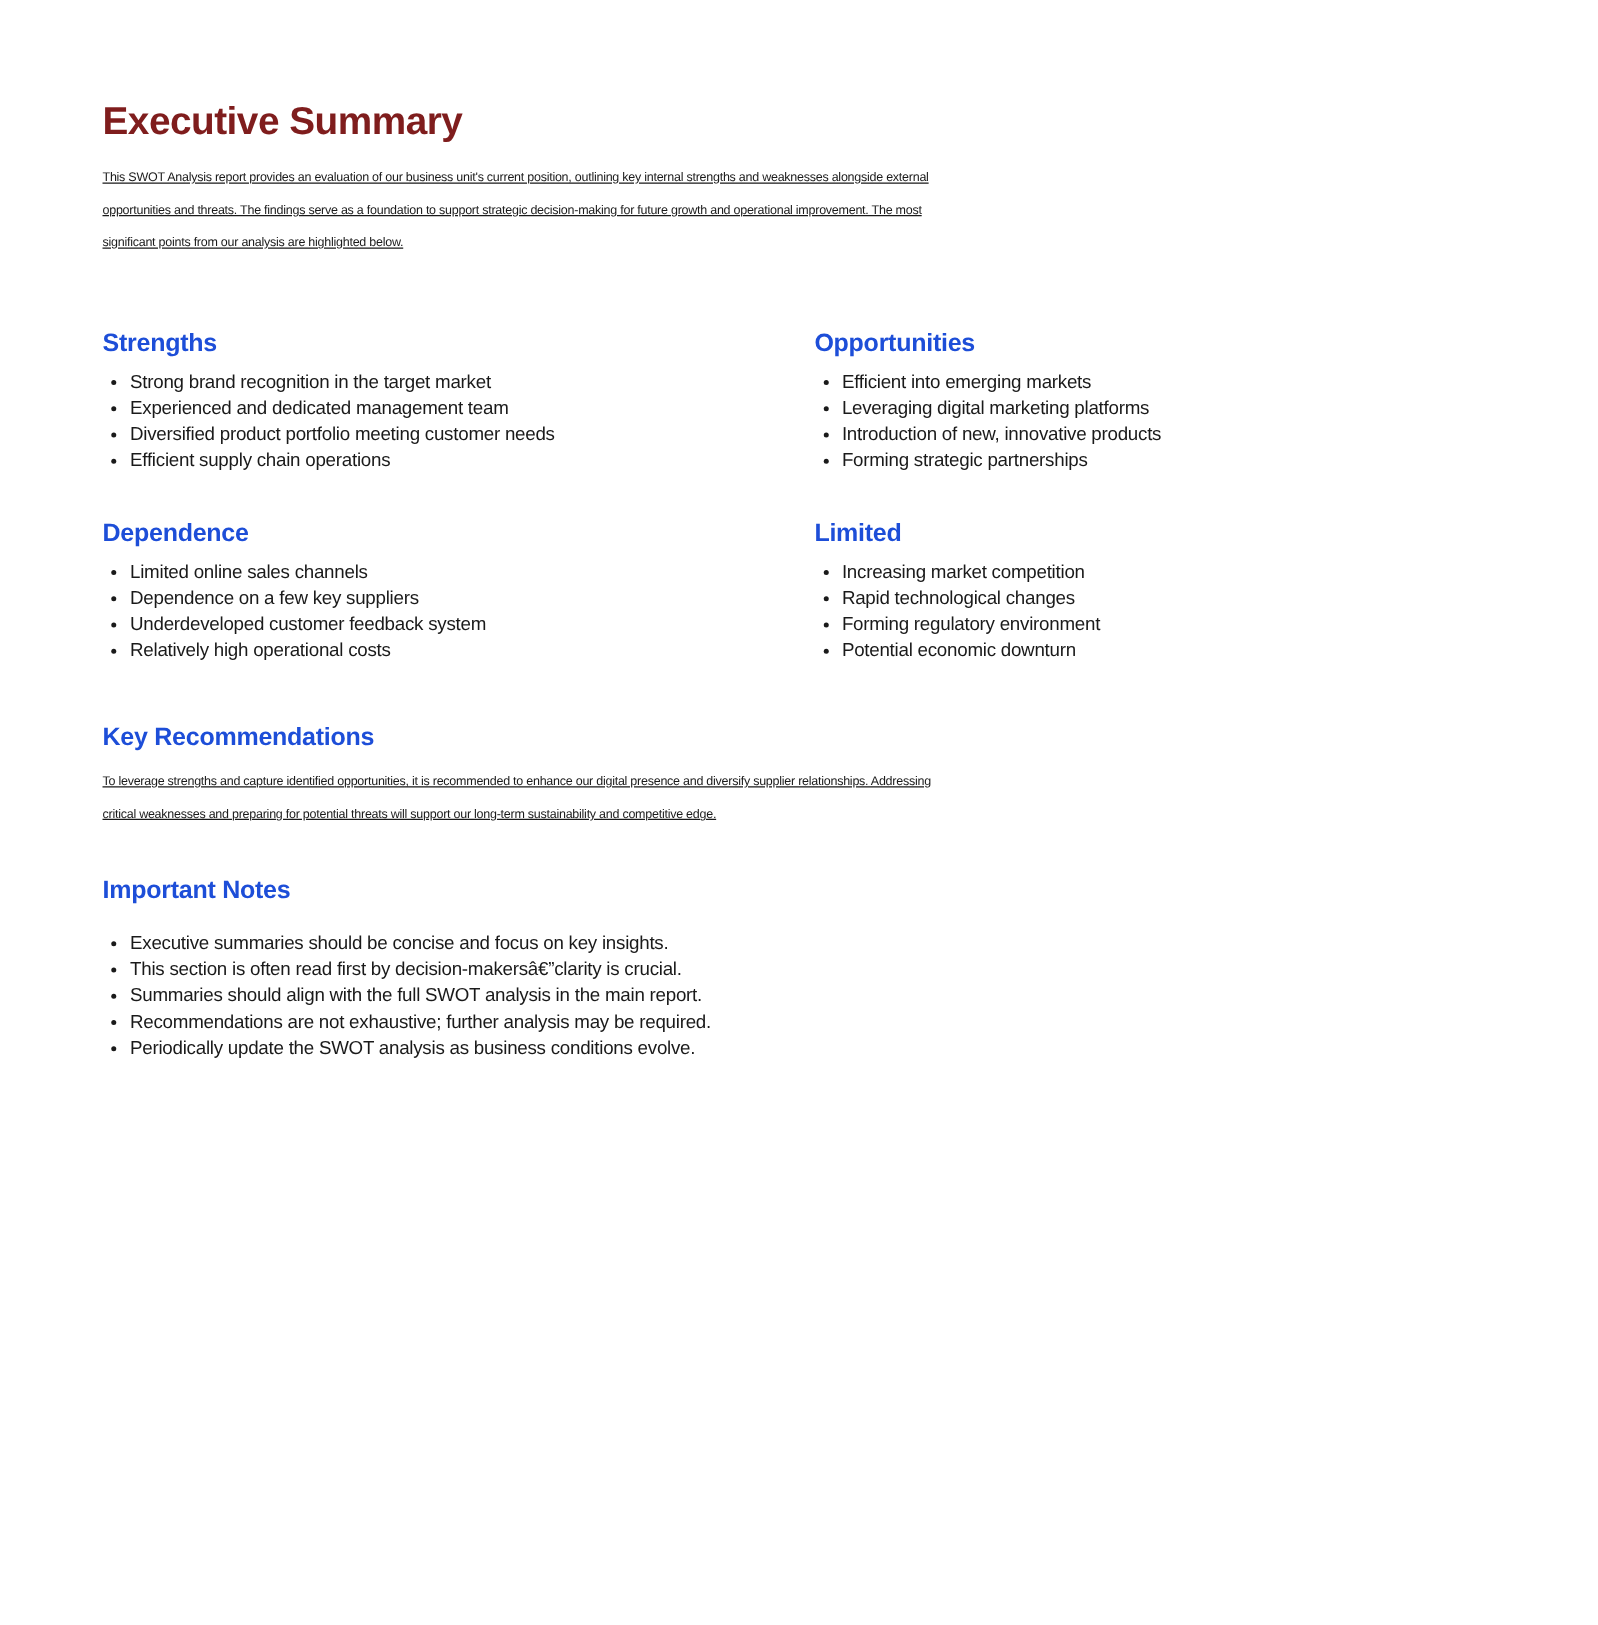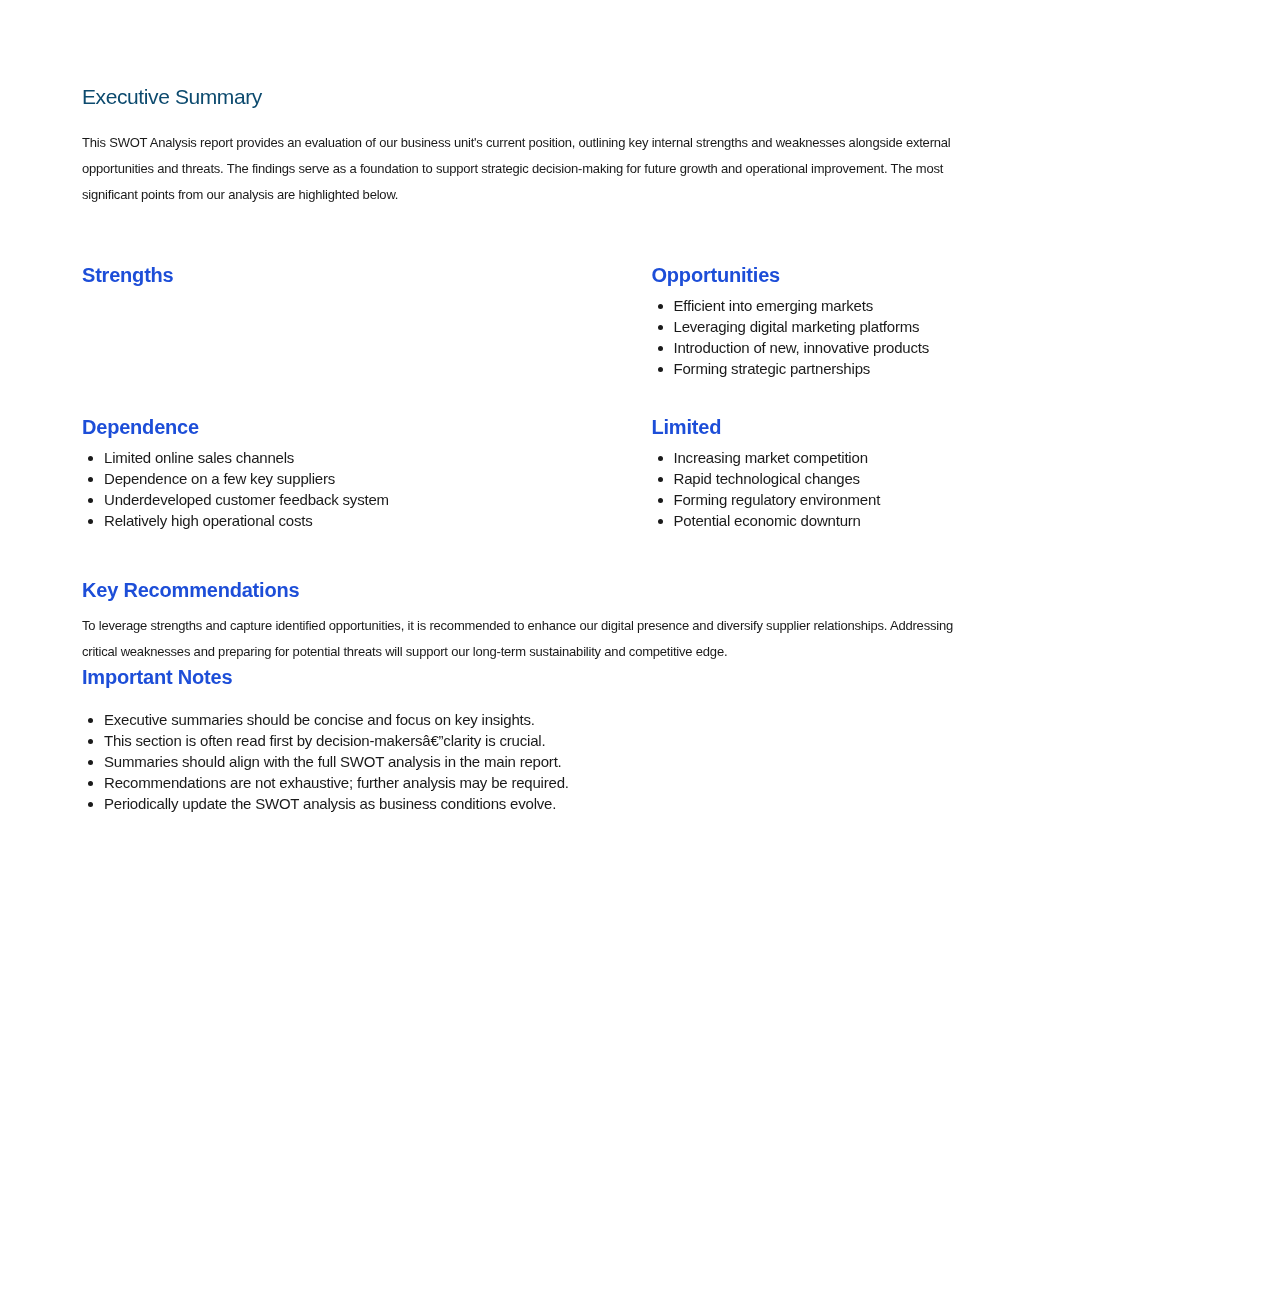--- a/index.html
+++ b/index.html
@@ -12,37 +12,37 @@
     height: 1300px;
     box-sizing: border-box;
     padding: 78px 82px 0 82px;
     font-family: "Liberation Sans", "DejaVu Sans", sans-serif;
     color: #1a1a1a;
     letter-spacing: -0.2px;
   }
   .doc { width: 1114px; }
 
   h1 {
-    font-size: 21px;
+    font-size: 31px;
     line-height: 38px;
-    font-weight: 400;
+    font-weight: 700;
     margin: 0 0 14px 0;
     letter-spacing: -0.4px;
-    color: #0c4a6e;
+    color: #7f1d1d;
   }
   h2 {
     font-size: 20px;
     line-height: 24px;
     font-weight: 700;
     margin: 0;
     letter-spacing: -0.2px;
     color: #1d4ed8;
   }
 
-  .para { font-size: 13px; }
+  .para { font-size: 10px; text-decoration: underline; }
   .pline {
     line-height: 26px;
     white-space: nowrap;
     overflow: visible;
   }
 
   .swot-grid {
     margin-top: 55px;
     display: grid;
     grid-template-columns: 1fr 1fr;
@@ -57,40 +57,46 @@
     list-style: disc outside;
   }
   li {
     font-size: 15px;
     line-height: 21px;
   }
 
   .kr { margin-top: 47px; }
   .kr h2 { margin-bottom: 11px; }
 
-  .notes { }
+  .notes { margin-top: 35px; }
   .notes ul { margin-top: 20px; }
 </style>
 </head>
 <body>
 
 <main class="doc">
 
   <h1>Executive Summary</h1>
 
   <div class="para intro">
     <div class="pline">This SWOT Analysis report provides an evaluation of our business unit's current position, outlining key internal strengths and weaknesses alongside external</div>
     <div class="pline">opportunities and threats. The findings serve as a foundation to support strategic decision-making for future growth and operational improvement. The most</div>
     <div class="pline">significant points from our analysis are highlighted below.</div>
   </div>
 
   <section class="swot-grid">
 
     <section class="swot-cell">
       <h2>Strengths</h2>
+      <ul>
+        <li>Strong brand recognition in the target market</li>
+        <li>Experienced and dedicated management team</li>
+        <li>Diversified product portfolio meeting customer needs</li>
+        <li>Efficient supply chain operations</li>
+      </ul>
     </section>
 
     <section class="swot-cell">
       <h2>Opportunities</h2>
       <ul>
         <li>Efficient into emerging markets</li>
         <li>Leveraging digital marketing platforms</li>
         <li>Introduction of new, innovative products</li>
         <li>Forming strategic partnerships</li>
       </ul>

